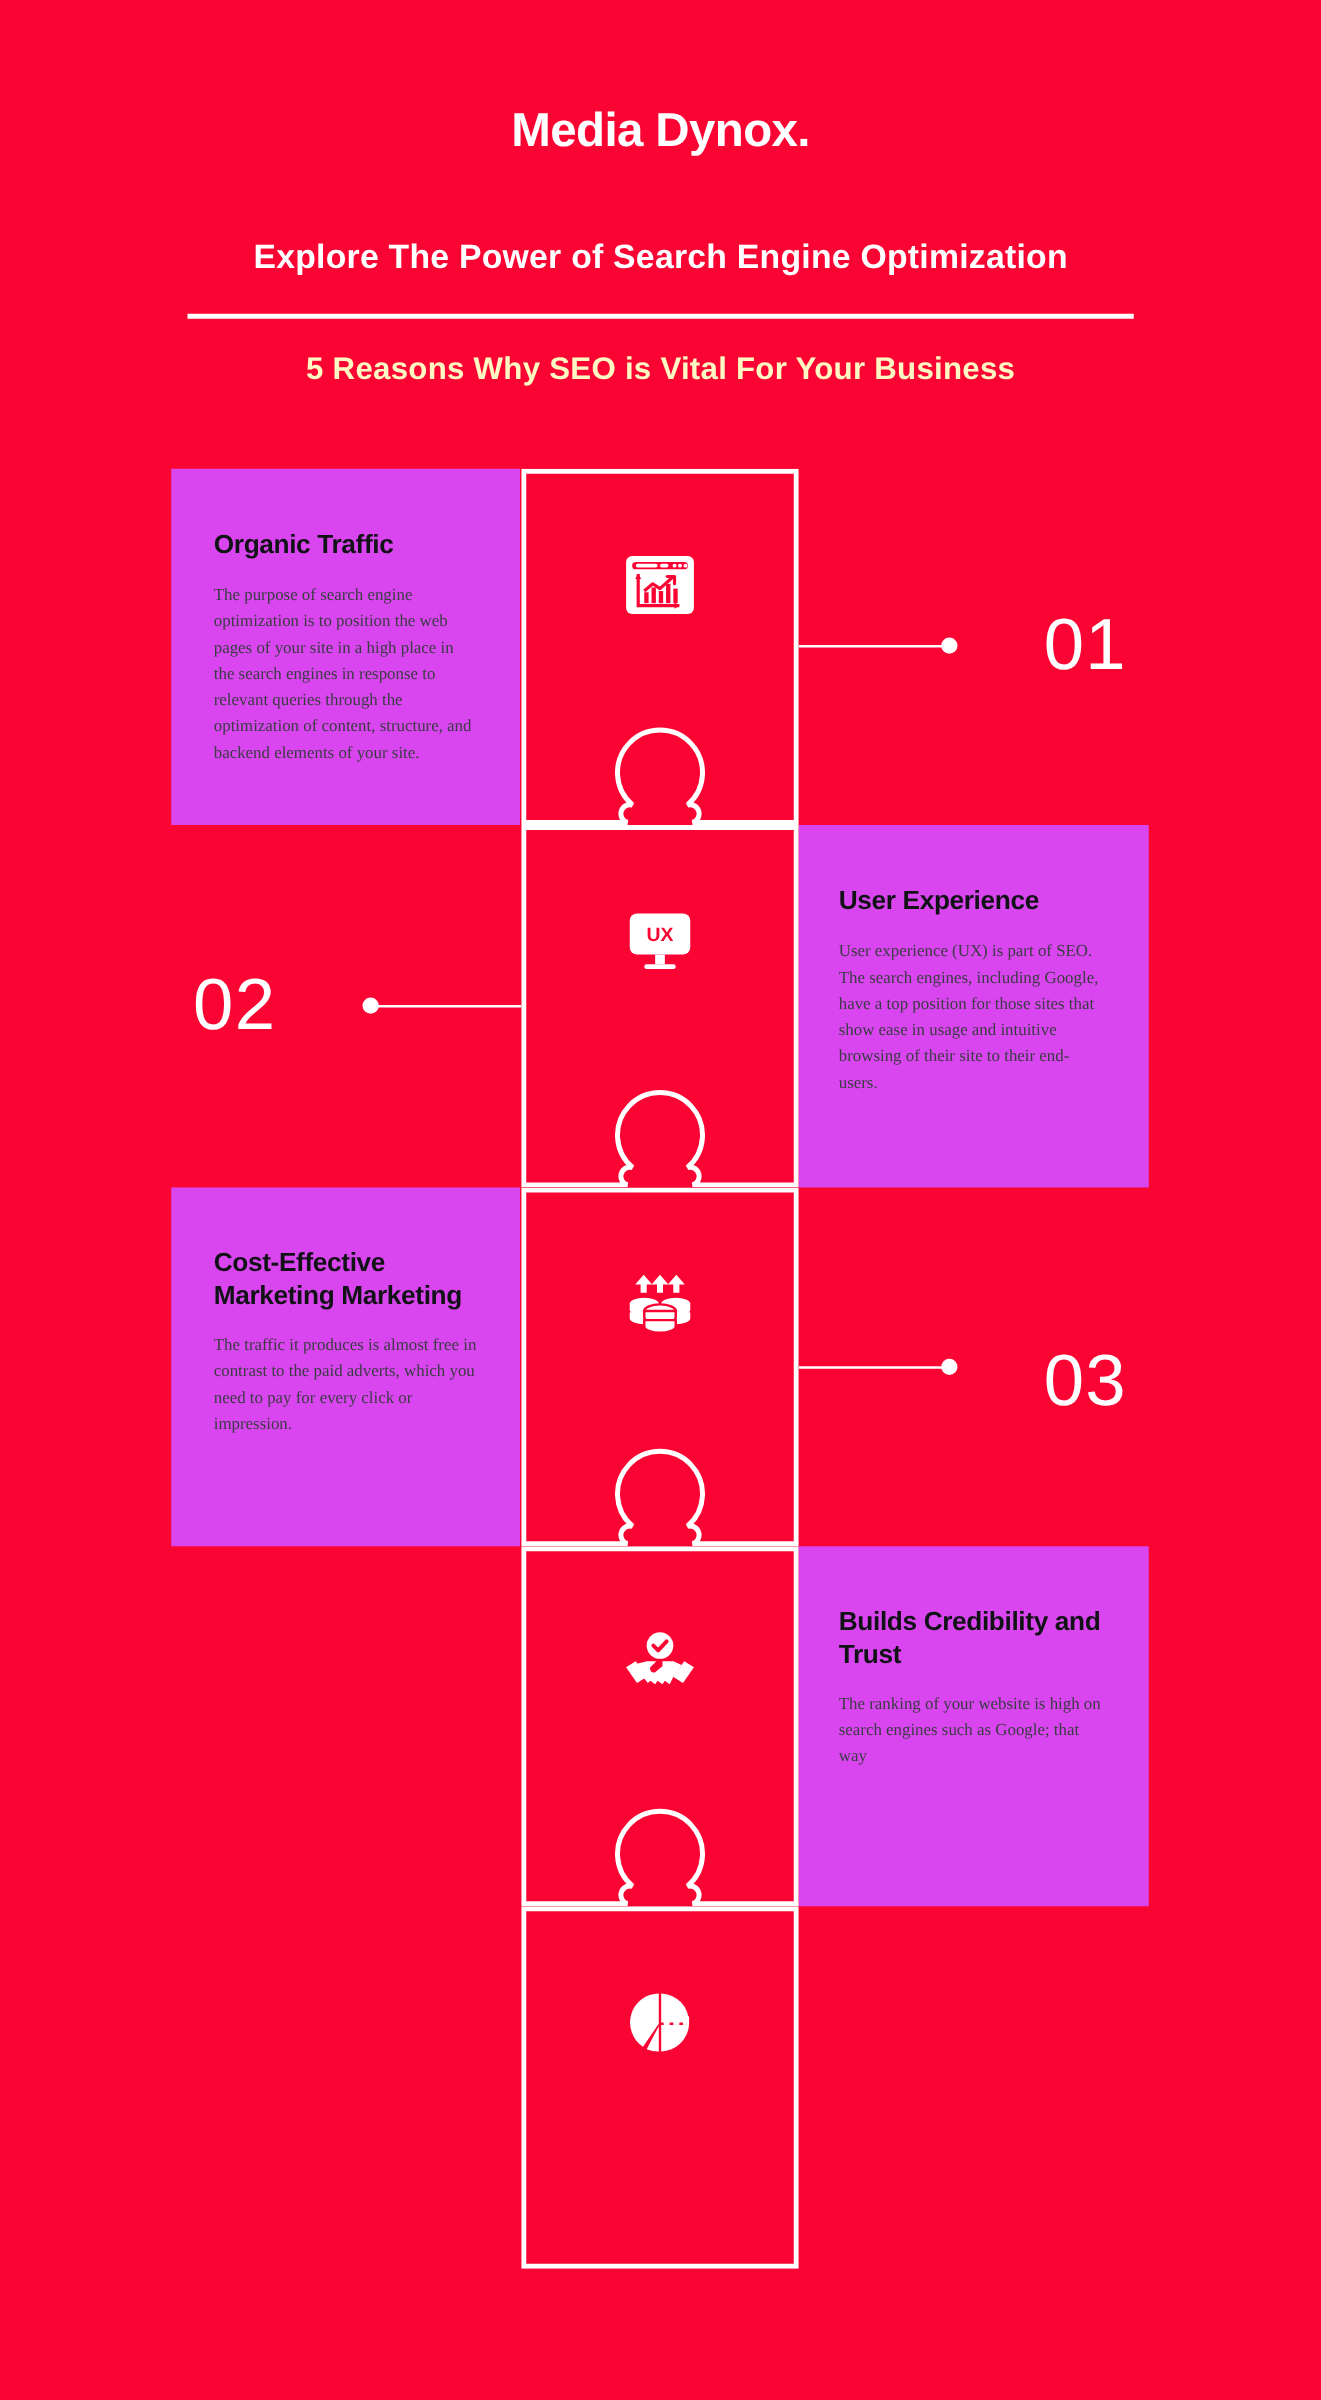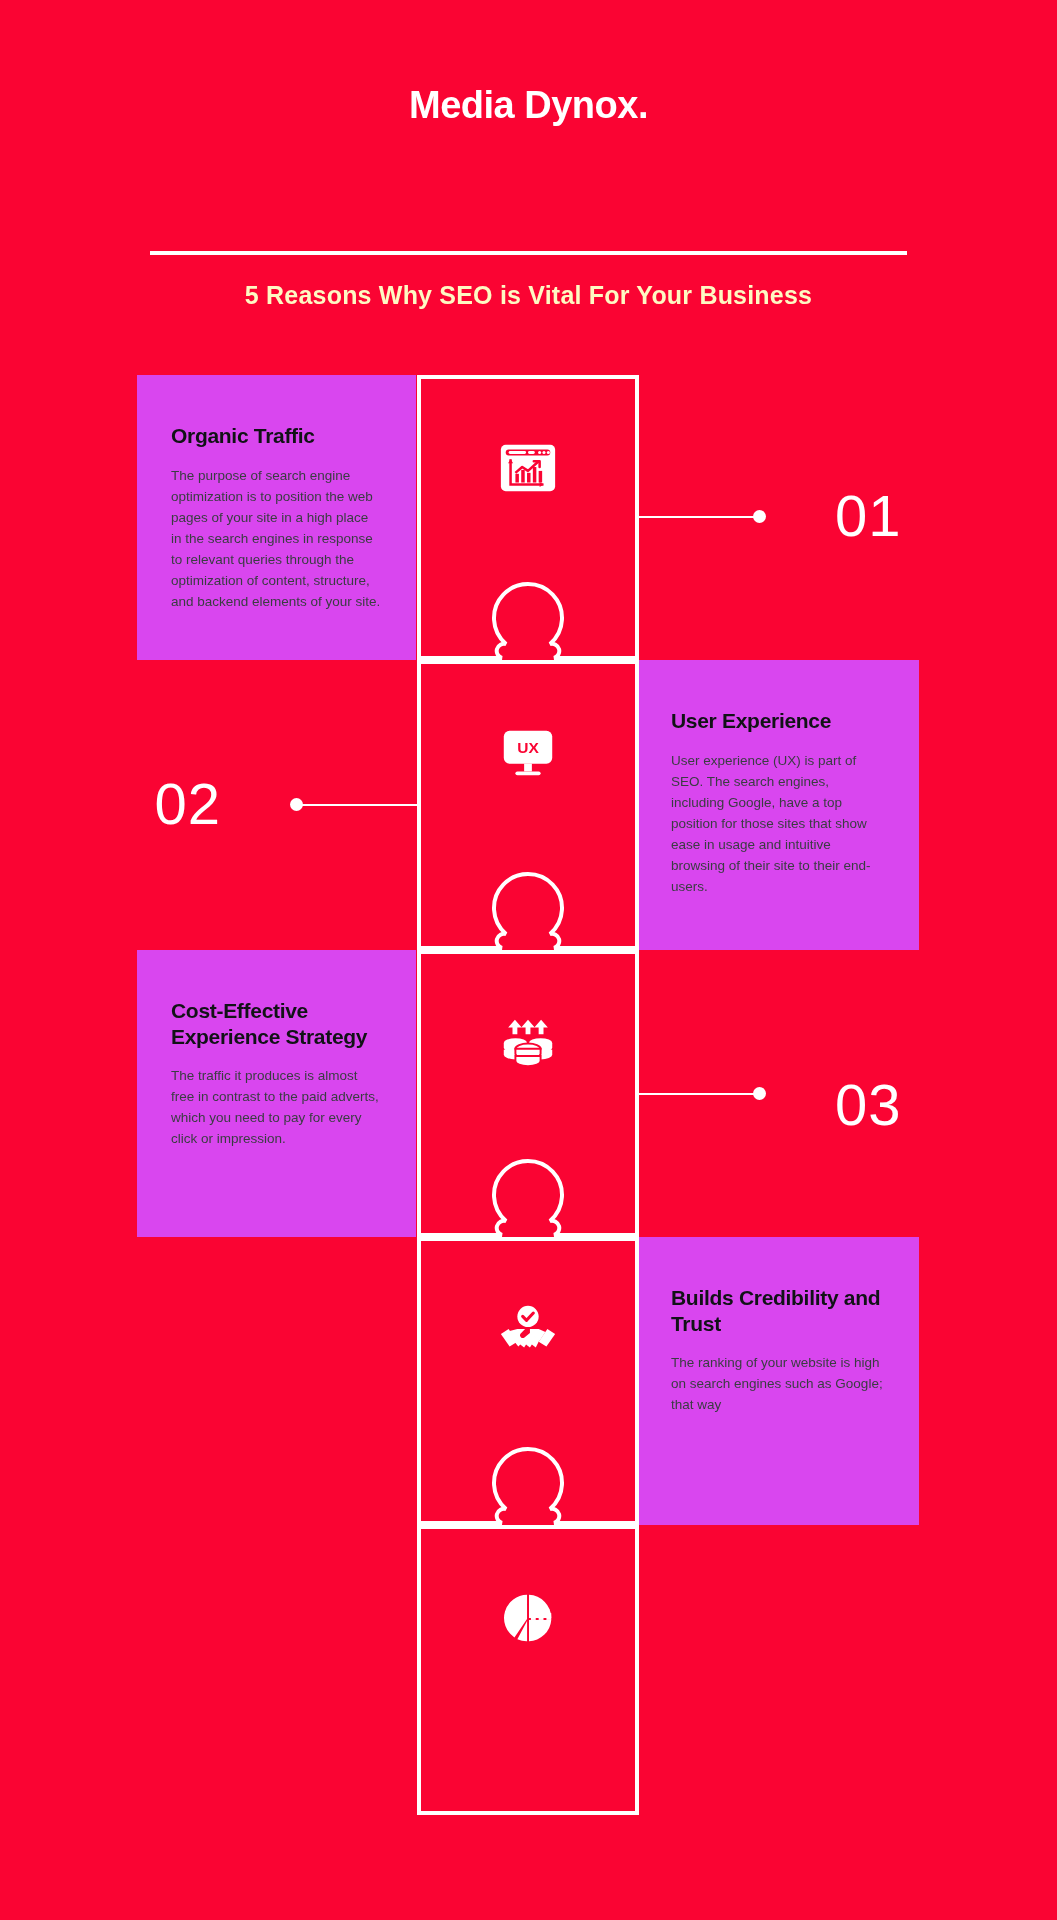--- a/index.html
+++ b/index.html
@@ -86,20 +86,21 @@
     font-size: 21px;
     font-weight: bold;
     line-height: 1.22;
     letter-spacing: -0.3px;
     margin-bottom: 16px;
   }
   .panel p {
     color: #3a3d42;
     font-size: 13.5px;
     line-height: 1.56;
+    font-family: Liberation Serif, serif;
   }
 
   
   .puzzle {
     position: absolute;
     left: 417px;
     top: 0;
     width: 222px;
     background: #fa0433;
   }
@@ -147,20 +148,21 @@
   .numblock.left .num   { right: 196px; }
   .numblock.left .lead  { right: 0;  width: 120px; }
   .numblock.left .dot   { right: 114px; }
 </style>
 </head>
 <body>
 
 <div id="page">
 
   <div class="brand">Media Dynox.</div>
+  <div class="headline">Explore The Power of Search Engine Optimization</div>
   <div class="rule"></div>
   <div class="subhead">5 Reasons Why SEO is Vital For Your Business</div>
 
   <div id="grid">
 
     <div class="row" style="top:375px;height:285px;">
 
       <div class="panel left" style="height:285px;">
         <h3>Organic Traffic</h3>
         <p>The purpose of search engine optimization is to position the web pages of your site in a high place in the search engines in response to relevant queries through the optimization of content, structure, and backend elements of your site.</p>
@@ -226,21 +228,21 @@
       <div class="numblock left" style="left:0;width:417px;">
         <div class="lead" style="top:144px;"></div>
         <div class="dot" style="top:138px;"></div>
         <div class="num" style="top:115px;">02</div>
       </div>
     </div>
 
     <div class="row" style="top:950px;height:287px;">
 
       <div class="panel left" style="height:287px;">
-        <h3>Cost-Effective Experience Strategy</h3>
+        <h3>Cost-Effective Marketing Marketing</h3>
         <p>The traffic it produces is almost free in contrast to the paid adverts, which you need to pay for every click or impression.</p>
       </div>
 
       <div class="puzzle" style="height:287px;">
         <svg viewBox="0 0 222 287" preserveAspectRatio="none" aria-hidden="true">
           <path d="M2 2 H220 V285 H137 a1 1 0 0 0 -4 -14 a34 34 0 1 0 -44 0 a1 1 0 0 0 -4 14 H2 Z" fill="none" stroke="#ffffff" stroke-width="4"></path>
         </svg>
         <div class="icon-wrap">
           
           <svg viewBox="0 0 64 64">

